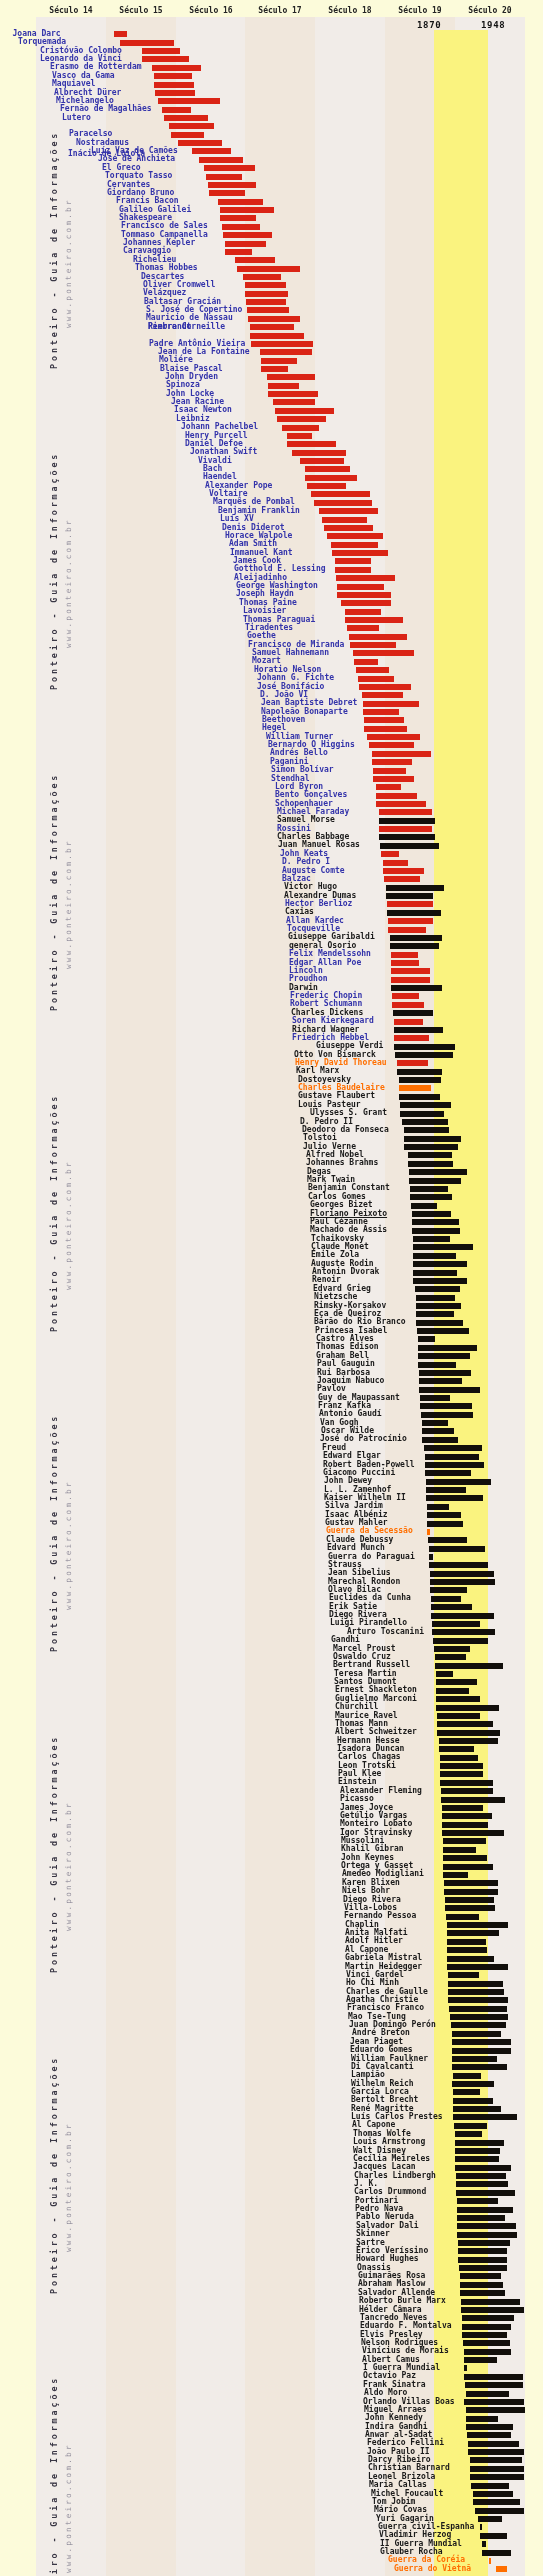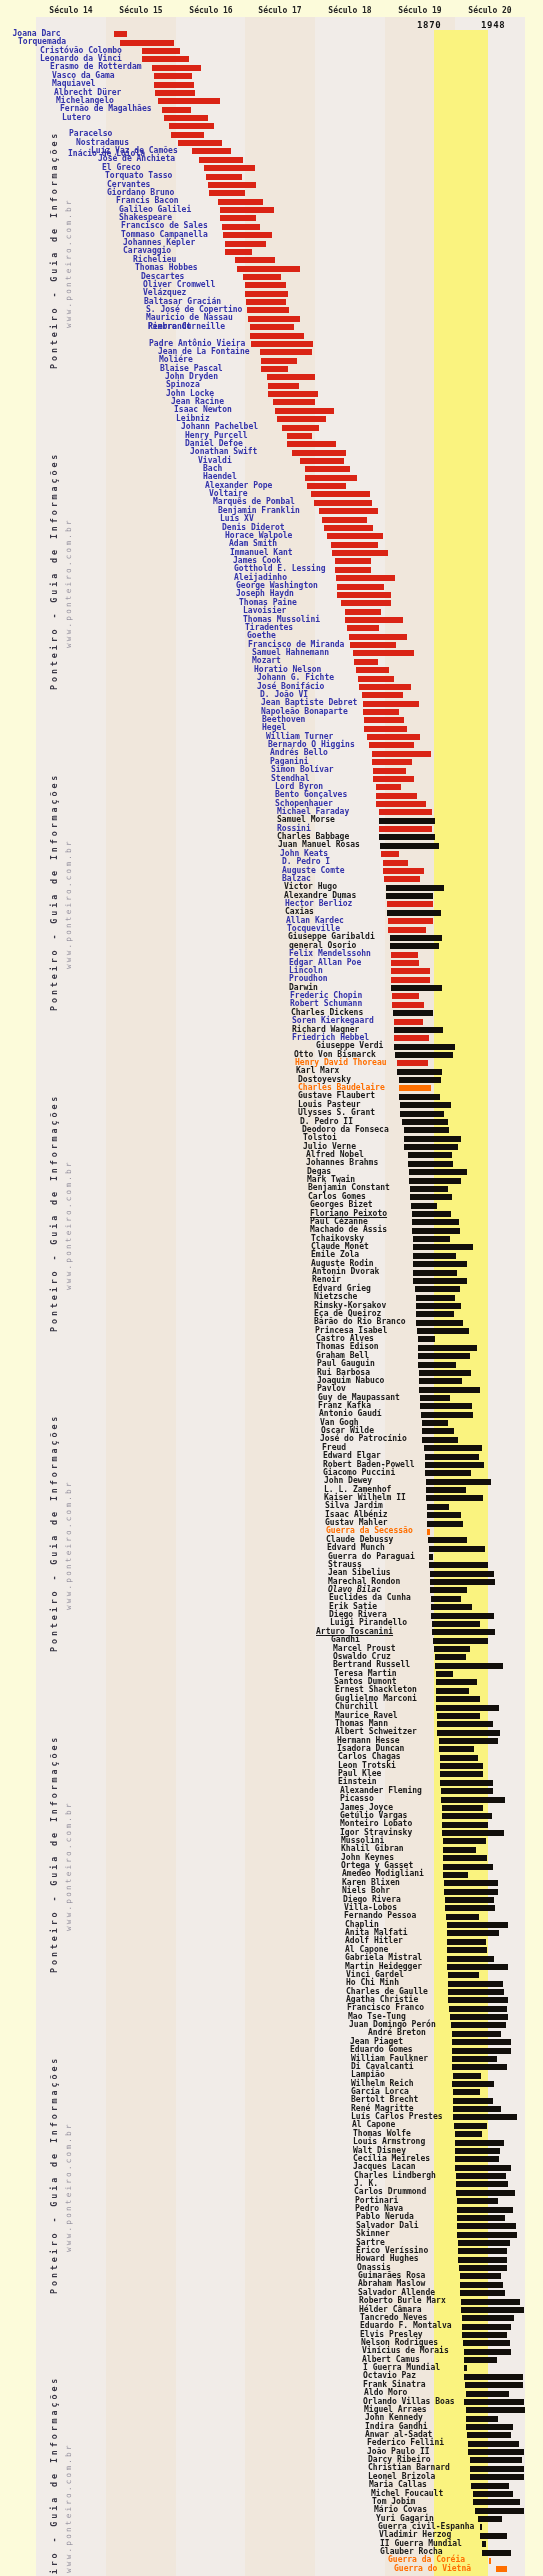--- a/index.html
+++ b/index.html
@@ -190,21 +190,21 @@
       <div class="person-label" style="left: 234px; top: 574px; color: rgb(51, 51, 170);">Aleijadinho</div>
       <div class="lifespan-bar" style="left: 336px; top: 575px; width: 59px; background: rgb(218, 36, 21);"></div>
       <div class="person-label" style="left: 236px; top: 582px; color: rgb(51, 51, 170);">George Washington</div>
       <div class="lifespan-bar" style="left: 337px; top: 584px; width: 47px; background: rgb(218, 36, 21);"></div>
       <div class="person-label" style="left: 236px; top: 590px; color: rgb(51, 51, 170);">Joseph Haydn</div>
       <div class="lifespan-bar" style="left: 337px; top: 592px; width: 54px; background: rgb(218, 36, 21);"></div>
       <div class="person-label" style="left: 239px; top: 599px; color: rgb(51, 51, 170);">Thomas Paine</div>
       <div class="lifespan-bar" style="left: 341px; top: 600px; width: 50px; background: rgb(218, 36, 21);"></div>
       <div class="person-label" style="left: 243px; top: 607px; color: rgb(51, 51, 170);">Lavoisier</div>
       <div class="lifespan-bar" style="left: 345px; top: 609px; width: 36px; background: rgb(218, 36, 21);"></div>
-      <div class="person-label" style="left: 243px; top: 616px; color: rgb(51, 51, 170);">Thomas Mussolini</div>
+      <div class="person-label" style="left: 243px; top: 616px; color: rgb(51, 51, 170);">Thomas Paraguai</div>
       <div class="lifespan-bar" style="left: 345px; top: 617px; width: 58px; background: rgb(218, 36, 21);"></div>
       <div class="person-label" style="left: 245px; top: 624px; color: rgb(51, 51, 170);">Tiradentes</div>
       <div class="lifespan-bar" style="left: 347px; top: 625px; width: 32px; background: rgb(218, 36, 21);"></div>
       <div class="person-label" style="left: 247px; top: 632px; color: rgb(51, 51, 170);">Goethe</div>
       <div class="lifespan-bar" style="left: 349px; top: 634px; width: 58px; background: rgb(218, 36, 21);"></div>
       <div class="person-label" style="left: 248px; top: 641px; color: rgb(51, 51, 170);">Francisco de Miranda</div>
       <div class="lifespan-bar" style="left: 350px; top: 642px; width: 46px; background: rgb(218, 36, 21);"></div>
       <div class="person-label" style="left: 252px; top: 649px; color: rgb(51, 51, 170);">Samuel Hahnemann</div>
       <div class="lifespan-bar" style="left: 353px; top: 650px; width: 61px; background: rgb(218, 36, 21);"></div>
       <div class="person-label" style="left: 252px; top: 657px; color: rgb(51, 51, 170);">Mozart</div>
@@ -308,21 +308,21 @@
       <div class="person-label" style="left: 296px; top: 1067px; color: rgb(26, 26, 26);">Karl Marx</div>
       <div class="lifespan-bar" style="left: 397px; top: 1069px; width: 45px; background: rgb(18, 15, 11);"></div>
       <div class="person-label" style="left: 298px; top: 1076px; color: rgb(26, 26, 26);">Dostoyevsky</div>
       <div class="lifespan-bar" style="left: 399px; top: 1077px; width: 42px; background: rgb(18, 15, 11);"></div>
       <div class="person-label" style="left: 298px; top: 1084px; color: rgb(255, 111, 0);">Charles Baudelaire</div>
       <div class="lifespan-bar" style="left: 399px; top: 1085px; width: 32px; background: rgb(255, 111, 0);"></div>
       <div class="person-label" style="left: 298px; top: 1092px; color: rgb(26, 26, 26);">Gustave Flaubert</div>
       <div class="lifespan-bar" style="left: 399px; top: 1094px; width: 41px; background: rgb(18, 15, 11);"></div>
       <div class="person-label" style="left: 298px; top: 1101px; color: rgb(26, 26, 26);">Louis Pasteur</div>
       <div class="lifespan-bar" style="left: 400px; top: 1102px; width: 51px; background: rgb(18, 15, 11);"></div>
-      <div class="person-label" style="left: 298px; top: 1109px; color: rgb(26, 26, 26);">Ulysses S. Grant</div>
+      <div class="person-label" style="left: 310px; top: 1109px; color: rgb(26, 26, 26);">Ulysses S. Grant</div>
       <div class="lifespan-bar" style="left: 400px; top: 1111px; width: 44px; background: rgb(18, 15, 11);"></div>
       <div class="person-label" style="left: 300px; top: 1118px; color: rgb(26, 26, 26);">D. Pedro II</div>
       <div class="lifespan-bar" style="left: 402px; top: 1119px; width: 46px; background: rgb(18, 15, 11);"></div>
       <div class="person-label" style="left: 302px; top: 1126px; color: rgb(26, 26, 26);">Deodoro da Fonseca</div>
       <div class="lifespan-bar" style="left: 404px; top: 1127px; width: 45px; background: rgb(18, 15, 11);"></div>
       <div class="person-label" style="left: 303px; top: 1134px; color: rgb(26, 26, 26);">Tolstoi</div>
       <div class="lifespan-bar" style="left: 404px; top: 1136px; width: 57px; background: rgb(18, 15, 11);"></div>
       <div class="person-label" style="left: 303px; top: 1143px; color: rgb(26, 26, 26);">Julio Verne</div>
       <div class="lifespan-bar" style="left: 404px; top: 1144px; width: 54px; background: rgb(18, 15, 11);"></div>
       <div class="person-label" style="left: 306px; top: 1151px; color: rgb(26, 26, 26);">Alfred Nobel</div>
@@ -422,31 +422,31 @@
       <div class="person-label" style="left: 327px; top: 1544px; color: rgb(26, 26, 26);">Edvard Munch</div>
       <div class="lifespan-bar" style="left: 429px; top: 1546px; width: 56px; background: rgb(18, 15, 11);"></div>
       <div class="person-label" style="left: 328px; top: 1553px; color: rgb(26, 26, 26);">Guerra do Paraguai</div>
       <div class="lifespan-bar" style="left: 429px; top: 1554px; width: 4.2px; background: rgb(18, 15, 11);"></div>
       <div class="person-label" style="left: 328px; top: 1561px; color: rgb(26, 26, 26);">Strauss</div>
       <div class="lifespan-bar" style="left: 429px; top: 1562px; width: 59px; background: rgb(18, 15, 11);"></div>
       <div class="person-label" style="left: 328px; top: 1569px; color: rgb(26, 26, 26);">Jean Sibelius</div>
       <div class="lifespan-bar" style="left: 430px; top: 1571px; width: 64px; background: rgb(18, 15, 11);"></div>
       <div class="person-label" style="left: 328px; top: 1578px; color: rgb(26, 26, 26);">Marechal Rondon</div>
       <div class="lifespan-bar" style="left: 430px; top: 1579px; width: 65px; background: rgb(18, 15, 11);"></div>
-      <div class="person-label" style="left: 328px; top: 1586px; color: rgb(26, 26, 26); font-style: italic;">Olavo Bilac</div>
+      <div class="person-label" style="left: 328px; top: 1586px; color: rgb(26, 26, 26);">Olavo Bilac</div>
       <div class="lifespan-bar" style="left: 430px; top: 1587px; width: 37px; background: rgb(18, 15, 11);"></div>
       <div class="person-label" style="left: 329px; top: 1594px; color: rgb(26, 26, 26);">Euclides da Cunha</div>
       <div class="lifespan-bar" style="left: 431px; top: 1596px; width: 30px; background: rgb(18, 15, 11);"></div>
       <div class="person-label" style="left: 329px; top: 1603px; color: rgb(26, 26, 26);">Erik Satie</div>
       <div class="lifespan-bar" style="left: 431px; top: 1604px; width: 41px; background: rgb(18, 15, 11);"></div>
       <div class="person-label" style="left: 329px; top: 1611px; color: rgb(26, 26, 26);">Diego Rivera</div>
       <div class="lifespan-bar" style="left: 431px; top: 1613px; width: 63px; background: rgb(18, 15, 11);"></div>
       <div class="person-label" style="left: 330px; top: 1619px; color: rgb(26, 26, 26);">Luigi Pirandello</div>
       <div class="lifespan-bar" style="left: 432px; top: 1621px; width: 48px; background: rgb(18, 15, 11);"></div>
-      <div class="person-label" style="left: 316px; top: 1628px; color: rgb(26, 26, 26); text-decoration: underline;">Arturo Toscanini</div>
+      <div class="person-label" style="left: 347px; top: 1628px; color: rgb(26, 26, 26);">Arturo Toscanini</div>
       <div class="lifespan-bar" style="left: 432px; top: 1629px; width: 63px; background: rgb(18, 15, 11);"></div>
       <div class="person-label" style="left: 331px; top: 1636px; color: rgb(26, 26, 26);">Gandhi</div>
       <div class="lifespan-bar" style="left: 433px; top: 1638px; width: 55px; background: rgb(18, 15, 11);"></div>
       <div class="person-label" style="left: 333px; top: 1645px; color: rgb(26, 26, 26);">Marcel Proust</div>
       <div class="lifespan-bar" style="left: 434px; top: 1646px; width: 36px; background: rgb(18, 15, 11);"></div>
       <div class="person-label" style="left: 333px; top: 1653px; color: rgb(26, 26, 26);">Oswaldo Cruz</div>
       <div class="lifespan-bar" style="left: 435px; top: 1654px; width: 31px; background: rgb(18, 15, 11);"></div>
       <div class="person-label" style="left: 333px; top: 1661px; color: rgb(26, 26, 26);">Bertrand Russell</div>
       <div class="lifespan-bar" style="left: 435px; top: 1663px; width: 68px; background: rgb(18, 15, 11);"></div>
       <div class="person-label" style="left: 334px; top: 1670px; color: rgb(26, 26, 26);">Teresa Martin</div>
@@ -528,21 +528,21 @@
       <div class="person-label" style="left: 346px; top: 1988px; color: rgb(26, 26, 26);">Charles de Gaulle</div>
       <div class="lifespan-bar" style="left: 448px; top: 1989px; width: 56px; background: rgb(18, 15, 11);"></div>
       <div class="person-label" style="left: 346px; top: 1996px; color: rgb(26, 26, 26);">Agatha Christie</div>
       <div class="lifespan-bar" style="left: 448px; top: 1997px; width: 60px; background: rgb(18, 15, 11);"></div>
       <div class="person-label" style="left: 347px; top: 2004px; color: rgb(26, 26, 26);">Francisco Franco</div>
       <div class="lifespan-bar" style="left: 449px; top: 2006px; width: 58px; background: rgb(18, 15, 11);"></div>
       <div class="person-label" style="left: 348px; top: 2013px; color: rgb(26, 26, 26);">Mao Tse-Tung</div>
       <div class="lifespan-bar" style="left: 450px; top: 2014px; width: 58px; background: rgb(18, 15, 11);"></div>
       <div class="person-label" style="left: 349px; top: 2021px; color: rgb(26, 26, 26);">Juan Domingo Perón</div>
       <div class="lifespan-bar" style="left: 451px; top: 2022px; width: 55px; background: rgb(18, 15, 11);"></div>
-      <div class="person-label" style="left: 368px; top: 2029px; color: rgb(26, 26, 26);">André Breton</div>
+      <div class="person-label" style="left: 352px; top: 2029px; color: rgb(26, 26, 26);">André Breton</div>
       <div class="lifespan-bar" style="left: 452px; top: 2031px; width: 49px; background: rgb(18, 15, 11);"></div>
       <div class="person-label" style="left: 350px; top: 2038px; color: rgb(26, 26, 26);">Jean Piaget</div>
       <div class="lifespan-bar" style="left: 452px; top: 2039px; width: 59px; background: rgb(18, 15, 11);"></div>
       <div class="person-label" style="left: 350px; top: 2046px; color: rgb(26, 26, 26);">Eduardo Gomes</div>
       <div class="lifespan-bar" style="left: 452px; top: 2048px; width: 59px; background: rgb(18, 15, 11);"></div>
       <div class="person-label" style="left: 351px; top: 2055px; color: rgb(26, 26, 26);">William Faulkner</div>
       <div class="lifespan-bar" style="left: 452px; top: 2056px; width: 45px; background: rgb(18, 15, 11);"></div>
       <div class="person-label" style="left: 351px; top: 2063px; color: rgb(26, 26, 26);">Di Cavalcanti</div>
       <div class="lifespan-bar" style="left: 452px; top: 2064px; width: 55px; background: rgb(18, 15, 11);"></div>
       <div class="person-label" style="left: 351px; top: 2071px; color: rgb(26, 26, 26);">Lampião</div>

